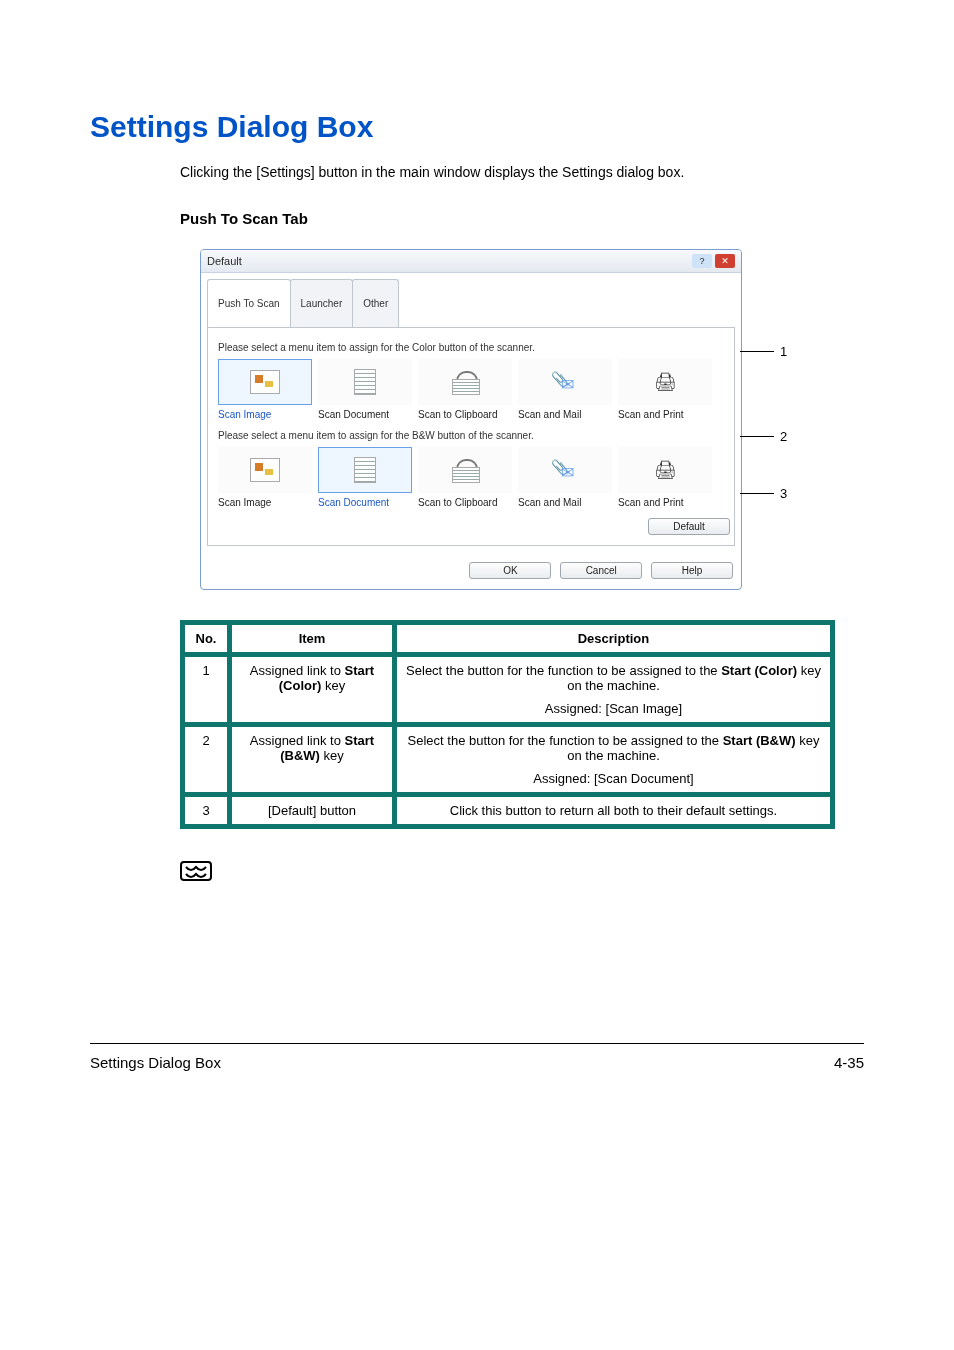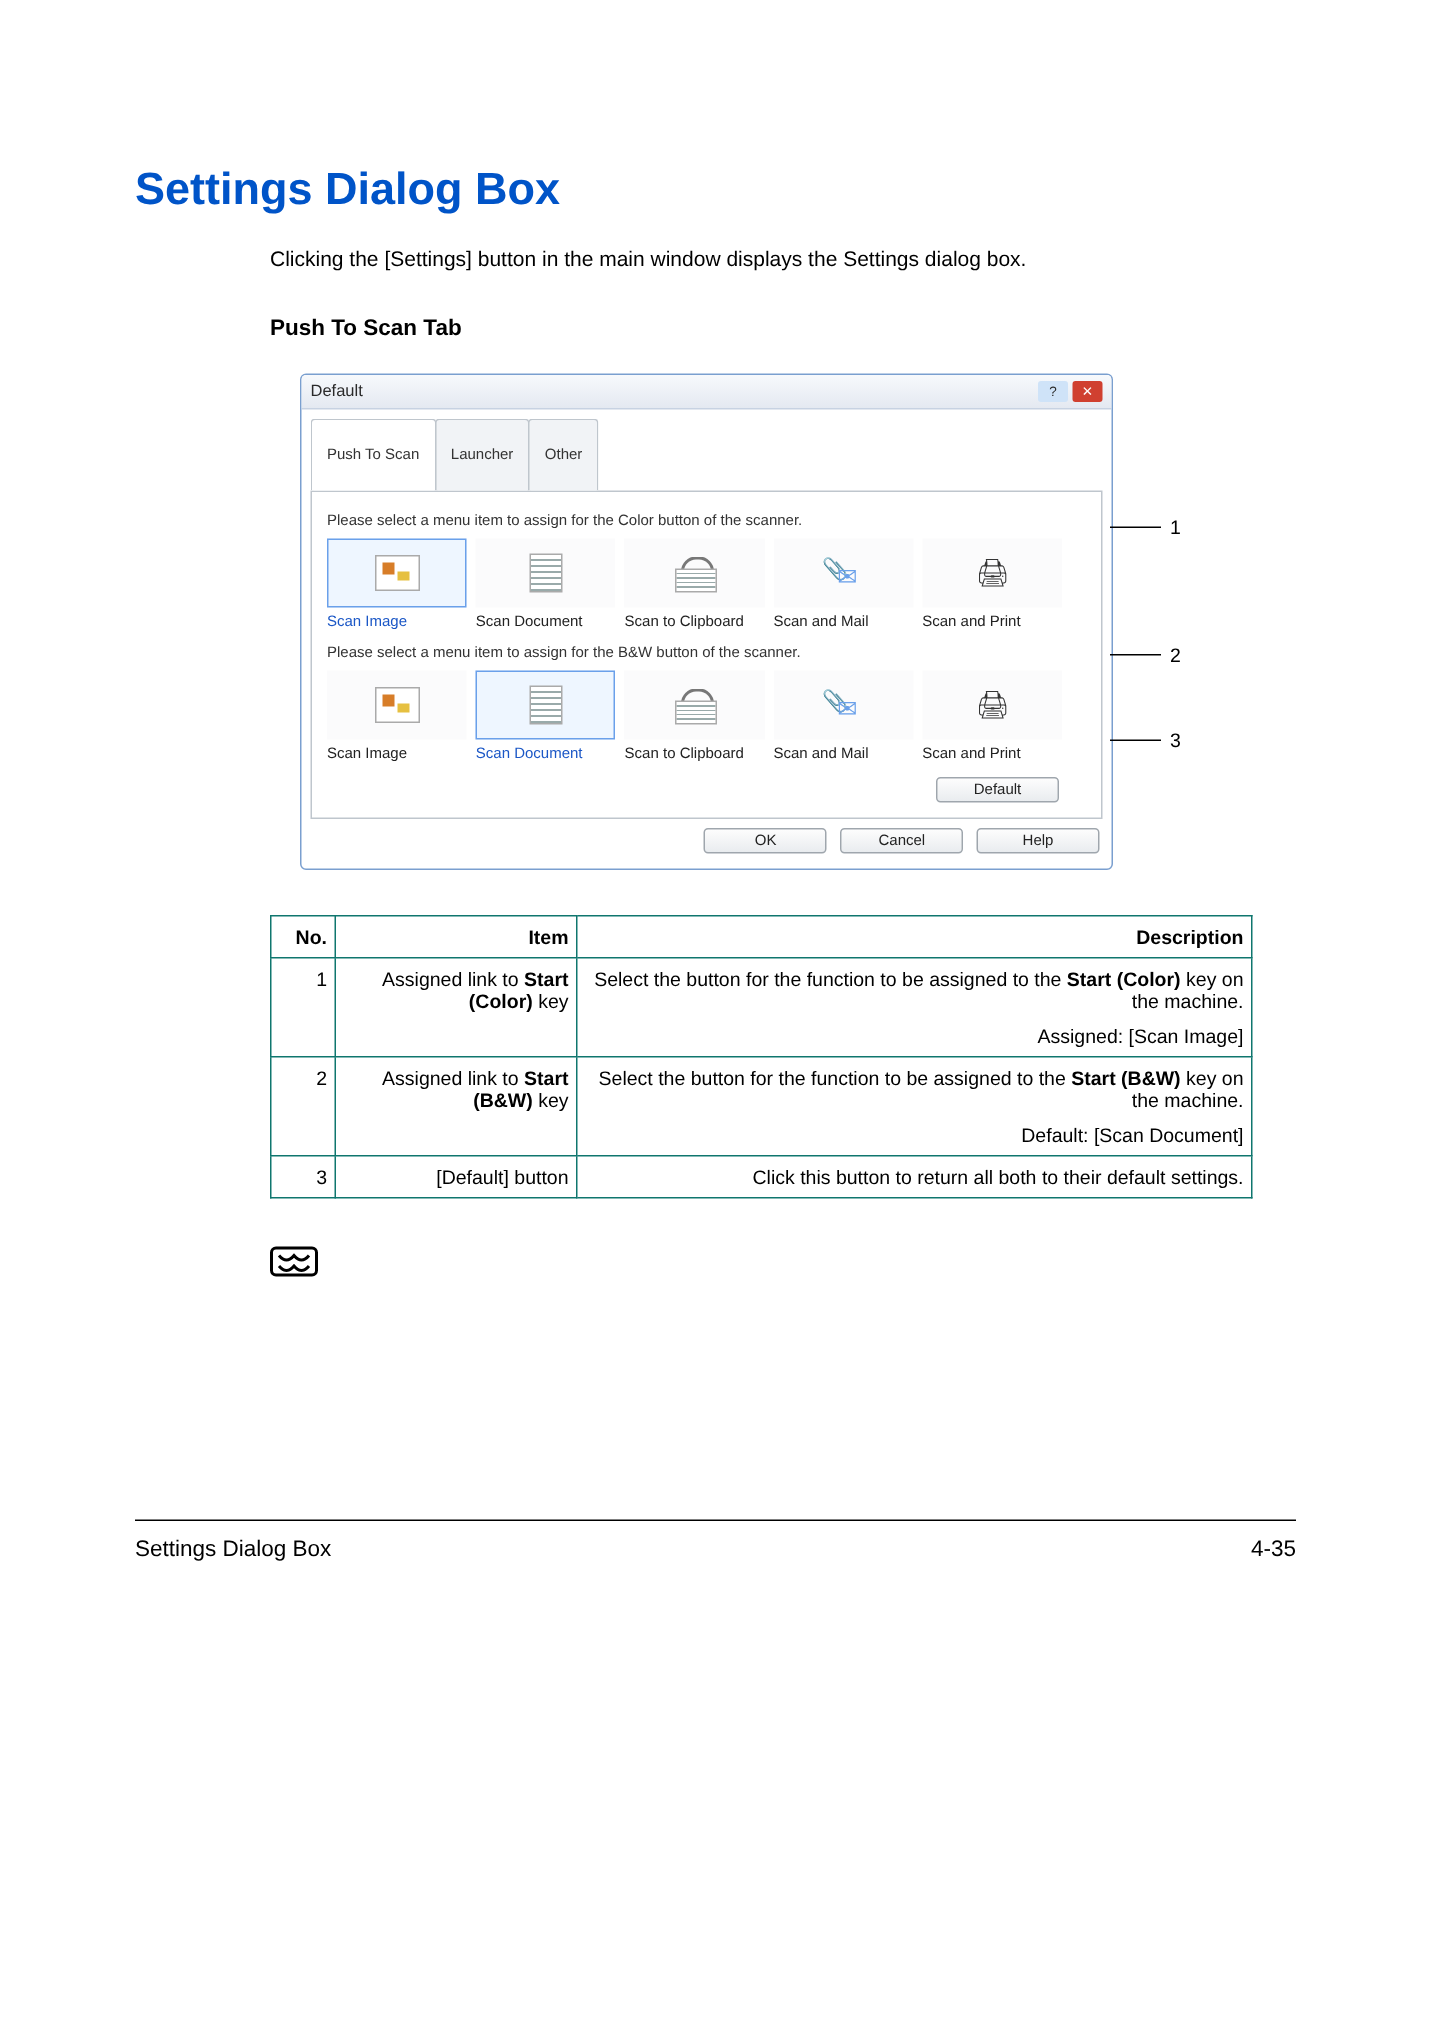--- a/index.html
+++ b/index.html
@@ -91,22 +91,22 @@
     border-top-right-radius: 3px;
     color: #333;
   }
   .tab.active {
     background: #fff;
     position: relative;
     z-index: 2;
   }
   .tab-pane {
     border: 1px solid #bfc6cd;
-    margin: 0 6px 0 6px;
-    padding: 10px 24px 8px 8px;
+    margin: 0 6px 10px 6px;
+    padding: 10px 0 8px 8px;
   }
   .prompt-line {
     font-size: 10px;
     margin: 4px 0 6px 2px;
     color: #333;
   }
   .icon-row {
     display: flex;
     gap: 6px;
     margin: 0 2px 10px 2px;
@@ -234,24 +234,24 @@
     flex: 0 0 auto;
   }
   
   table.descr {
     border-collapse: collapse;
     width: 655px;
     font-size: 13px;
     margin-bottom: 30px;
   }
   table.descr th, table.descr td {
-    border: 1px solid #0f766e;
+    border: 5px solid #0f766e;
     padding: 6px 5px;
     vertical-align: top;
-    text-align: right;
+    text-align: center;
   }
   table.descr th {
     font-weight: bold;
     background: #fff;
   }
   td.no { width: 32px; }
   td.item { width: 150px; }
   .cell-gap { height: 8px; }
   
   .note {
@@ -428,21 +428,21 @@
         </td>
       </tr>
       <tr>
         <td class="no">2</td>
         <td class="item">
           <span>Assigned link to </span><b>Start (B&amp;W)</b><span> key</span>
         </td>
         <td>
           <span>Select the button for the function to be assigned to the </span><b>Start (B&amp;W)</b><span> key on the machine.</span>
           <div class="cell-gap"></div>
-          <span>Default: [Scan Document]</span>
+          <span>Assigned: [Scan Document]</span>
         </td>
       </tr>
       <tr>
         <td class="no">3</td>
         <td class="item">[Default] button</td>
         <td>Click this button to return all both to their default settings.</td>
       </tr>
     </tbody>
       </table>
 

